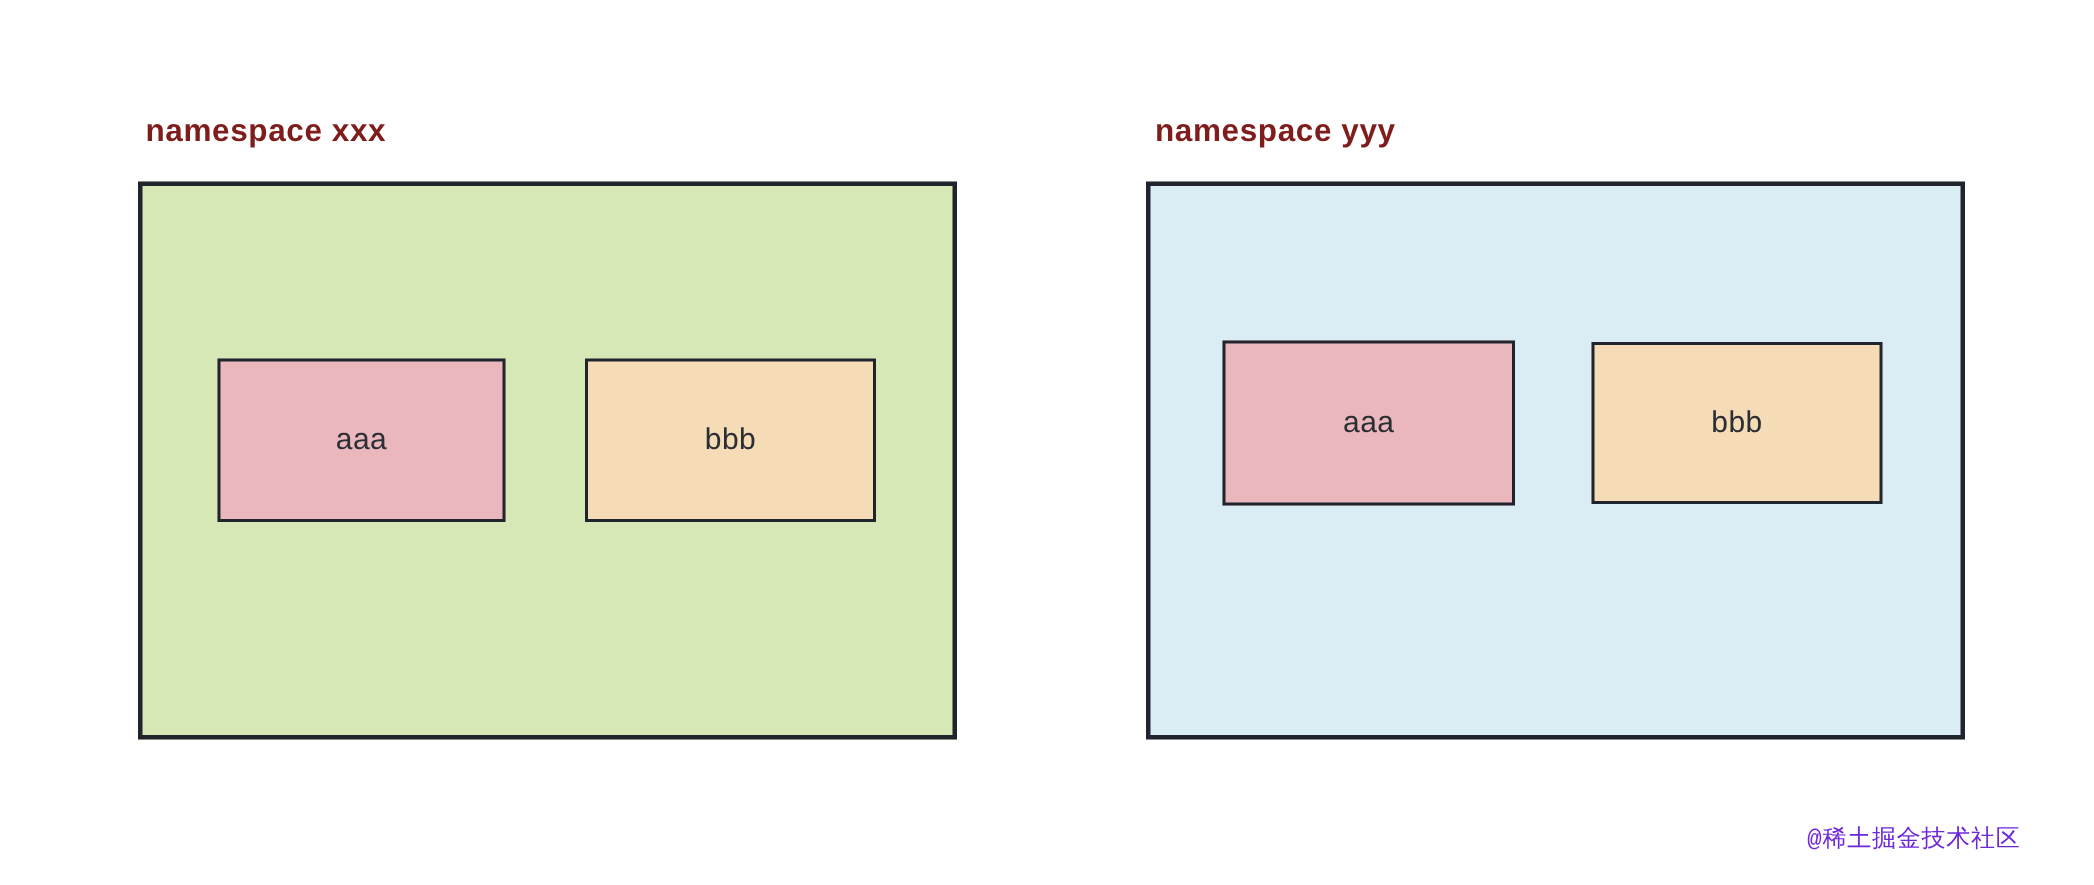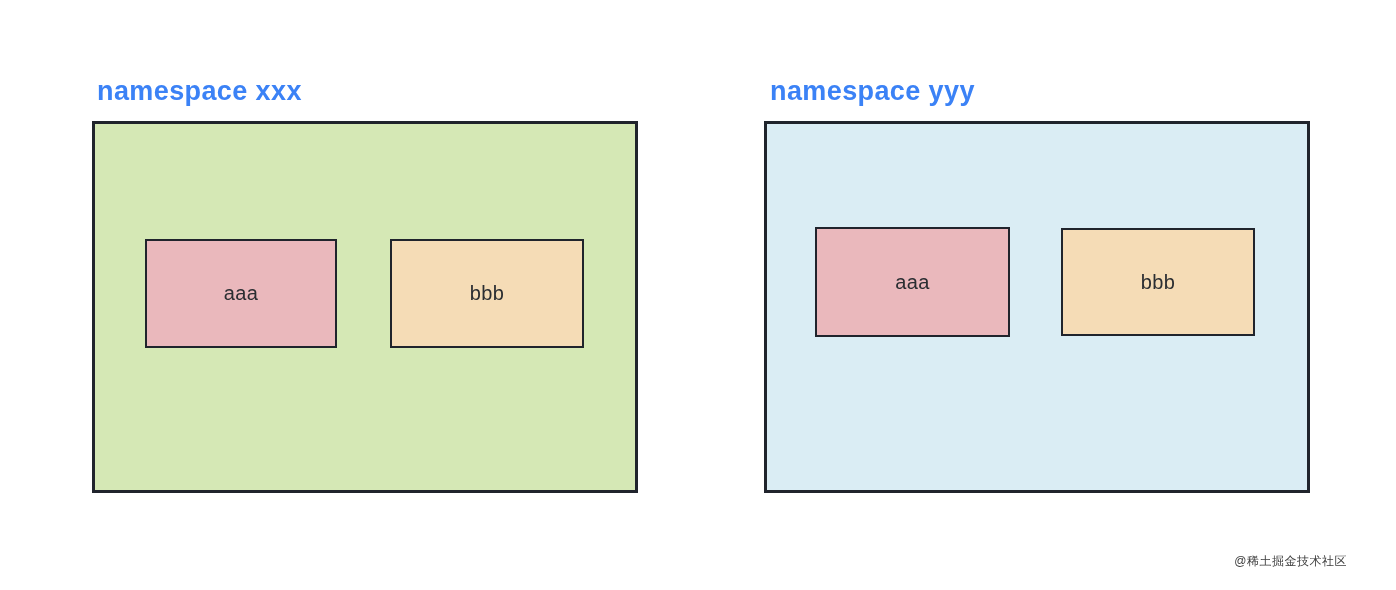--- a/index.html
+++ b/index.html
@@ -12,23 +12,23 @@
     position: relative;
     width: 1396px;
     height: 590px;
     background: #ffffff;
     font-family: "Liberation Sans", sans-serif;
     overflow: hidden;
   }
 
   .ns-label {
     position: absolute;
-    font-size: 27px;
+    font-size: 21px;
     font-weight: 600;
-    color: #3b82f6;
+    color: #7f1d1d;
     letter-spacing: 0.4px;
   }
   .ns-left .ns-label  { left: 97px;  top: 76px; }
   .ns-right .ns-label { left: 770px; top: 76px; text-align: right; }
 
   .ns-box {
     position: absolute;
     border: 3px solid #20242c;
   }
   .ns-left .ns-box  { left: 92px;  top: 121px; width: 546px; height: 372px; }
@@ -49,23 +49,24 @@
   .inner-label {
     font-size: 20px;
     color: #2b2e32;
     letter-spacing: 0.3px;
   }
 
   .watermark {
     position: absolute;
     right: 49px;
     bottom: 20px;
-    font-size: 12px;
-    color: #404040;
+    font-size: 16px;
+    color: #6d28d9;
     letter-spacing: 0.5px;
+    font-family: Liberation Mono, monospace;
   }
 </style>
 </head>
 <body>
 
 <div class="canvas">
 
   <section class="namespace ns-left">
     <div class="ns-label">namespace xxx</div>
     <div class="ns-box" style="background-color: rgb(213, 232, 181);">

